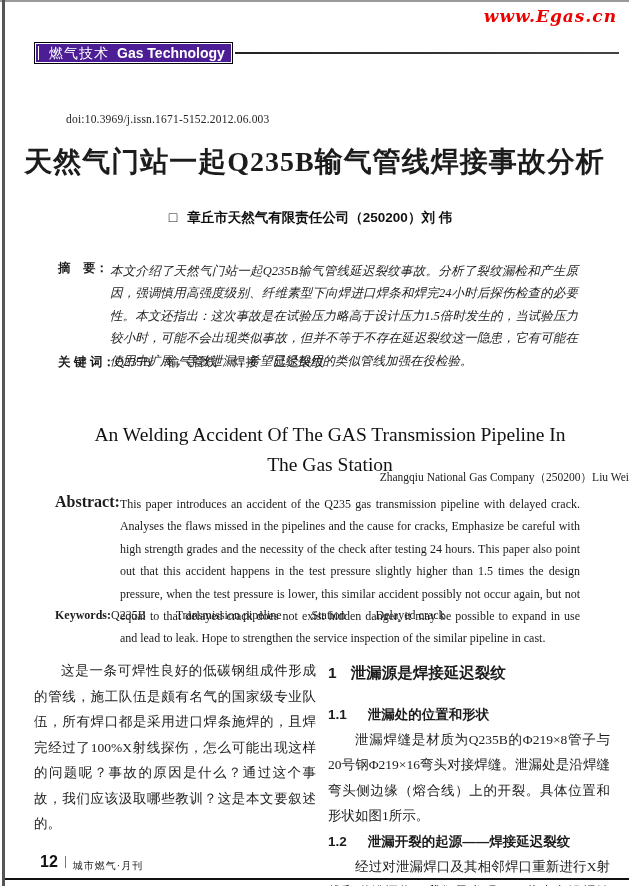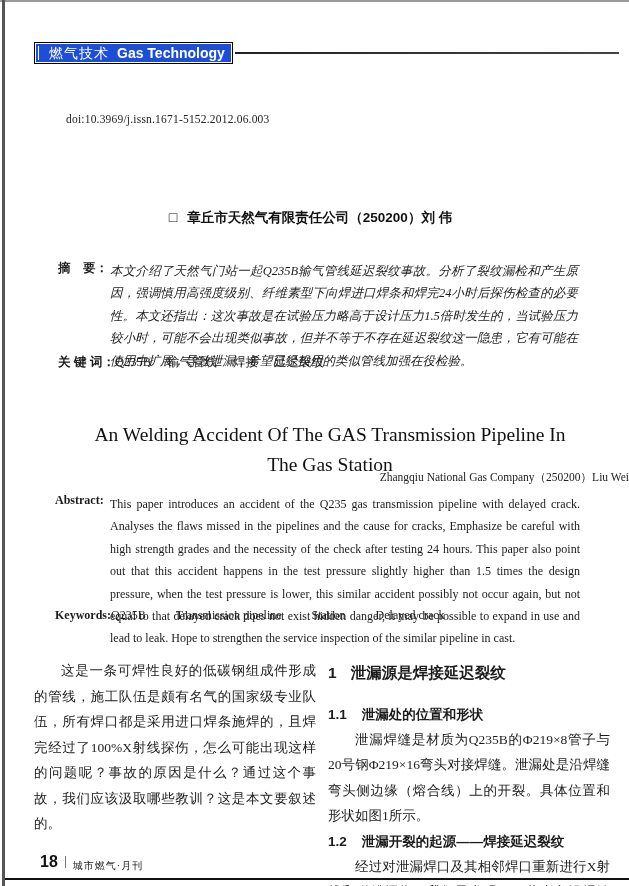--- a/index.html
+++ b/index.html
@@ -26,21 +26,21 @@
     font-size:17px;color:#ee0000;
     letter-spacing:1px;
   }
 
   
   .header-row{
     position:absolute;top:42px;left:34px;right:10px;
     display:flex;align-items:center;height:22px;
   }
   .header-tag{
-    background:#1d4ed8;color:#fff;
+    background:#4c1d95;color:#fff;
     height:22px;line-height:22px;
     padding:0 8px 0 4px;
     display:flex;align-items:center;gap:8px;
     white-space:nowrap;
     box-shadow:inset 0 0 0 1px #000, inset 0 0 0 2px #fff;
   }
   .header-tag .tick{display:inline-block;width:1px;height:14px;background:#fff;margin-right:2px;}
   .header-tag .cn{font-family:"Liberation Sans", sans-serif;font-size:14px;font-weight:normal;letter-spacing:1px;}
   .header-tag .en{font-family:"Liberation Sans", sans-serif;font-size:14px;font-weight:bold;letter-spacing:0px;}
   .header-rule{flex:1;height:2px;background:linear-gradient(to right,#222,#444);margin-left:2px;}
@@ -105,21 +105,21 @@
     position:absolute;top:470px;left:0;right:0;
     text-align:right;font-size:11.5px;color:#222;
   }
 
   .abs-en{
     position:absolute;top:493px;left:55px;width:525px;
     display:flex;
   }
   .abs-en .label{
     flex:0 0 55px;
-    font-weight:bold;font-size:12px;white-space:nowrap;
+    font-weight:bold;font-size:16px;white-space:nowrap;
   }
   .abs-en .text{
     flex:1;font-size:12px;line-height:22.4px;text-align:justify;color:#1a1a1a;
   }
 
   .kw-en{
     position:absolute;top:605px;left:55px;width:525px;
     display:flex;align-items:baseline;
   }
   .kw-en .label{flex:0 0 55px;font-weight:bold;font-size:12px;white-space:nowrap;}
@@ -135,51 +135,53 @@
     font-family:"Liberation Sans", sans-serif;
     font-size:15.5px;font-weight:bold;
     margin:2px 0 16px 0;text-indent:0;
   }
   .col .h1 .num{margin-right:14px;}
   .col .h2{
     font-family:"Liberation Sans", sans-serif;
     font-size:13.5px;font-weight:bold;
     margin:0;text-indent:0;line-height:25px;
   }
-  .col .h2 .num{margin-right:15px;}
+  .col .h2 .num{margin-right:21px;}
 
   .footer{
     position:absolute;left:40px;bottom:13px;
     display:flex;align-items:center;
     font-family:"Liberation Sans", sans-serif;
   }
   .footer .pagenum{font-size:16px;font-weight:bold;color:#111;}
   .footer .divider{width:1px;height:12px;background:#777;margin:0 7px;}
   .footer .journal{font-size:10px;color:#222;letter-spacing:1px;margin-top:8px;}
 </style>
 </head>
 <body>
 
 <div class="page">
 
   <div class="edge-top"></div>
   <div class="edge-left"></div>
 
+  <div class="site-logo">www.Egas.cn</div>
 
   <div class="header-row">
     <div class="header-tag">
       <span class="tick"></span>
       <span class="cn">燃气技术</span>
       <span class="en">Gas Technology</span>
     </div>
     <div class="header-rule"></div>
   </div>
 
   <div class="doi">doi:10.3969/j.issn.1671-5152.2012.06.003</div>
 
+  <h1 class="cn-title">天然气门站一起Q235B输气管线焊接事故分析</h1>
 
   <div class="cn-author">
     <span class="marker">□</span><span>章丘市天然气有限责任公司（250200）刘  伟</span>
   </div>
 
   <div class="abs-cn">
     <div class="label">摘　要：</div>
     <div class="text">本文介绍了天然气门站一起Q235B输气管线延迟裂纹事故。分析了裂纹漏检和产生原因，强调慎用高强度级别、纤维素型下向焊进口焊条和焊完24小时后探伤检查的必要性。本文还指出：这次事故是在试验压力略高于设计压力1.5倍时发生的，当试验压力较小时，可能不会出现类似事故，但并不等于不存在延迟裂纹这一隐患，它有可能在使用中扩展，导致泄漏，希望已经投用的类似管线加强在役检验。</div>
   </div>
 
@@ -225,20 +227,20 @@
       </div>
       <p>泄漏焊缝是材质为Q235B的Φ219×8管子与20号钢Φ219×16弯头对接焊缝。泄漏处是沿焊缝弯头侧边缘（熔合线）上的开裂。具体位置和形状如图1所示。</p>
       <div class="h2">
         <span class="num">1.2</span><span>泄漏开裂的起源——焊接延迟裂纹</span>
       </div>
       <p>经过对泄漏焊口及其相邻焊口重新进行X射线和磁粉探伤，我们又发现了一些走向沿焊缝边缘的熔合</p>
     </div>
   </div>
 
   <div class="footer">
-    <span class="pagenum">18</span>
+    <span class="pagenum">12</span>
     <span class="divider"></span>
     <span class="journal">城市燃气·月刊</span>
   </div>
 
   <div class="bottom-rule"></div>
 
 </div>
 
 </body></html>

